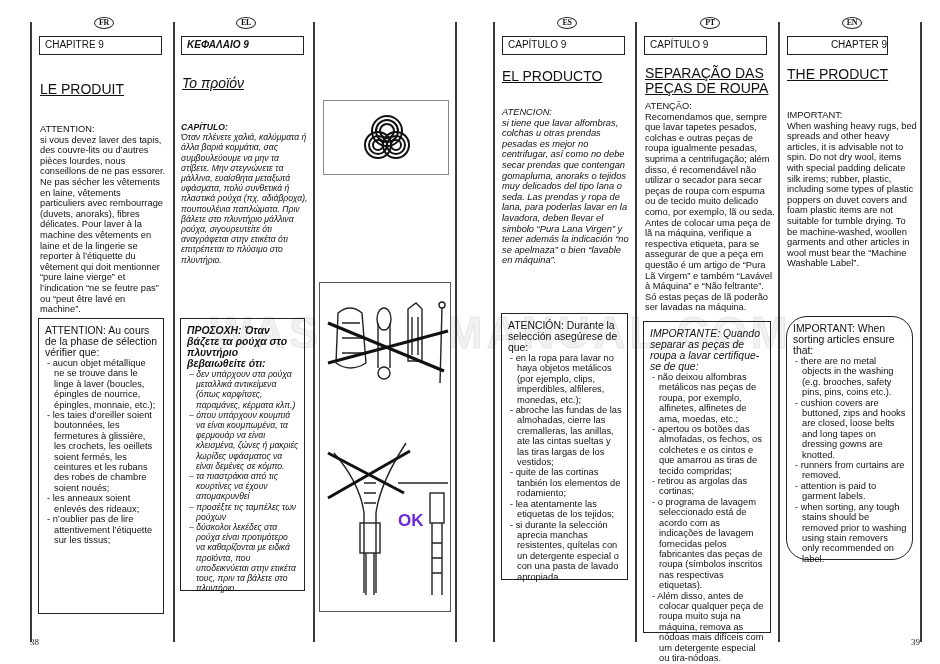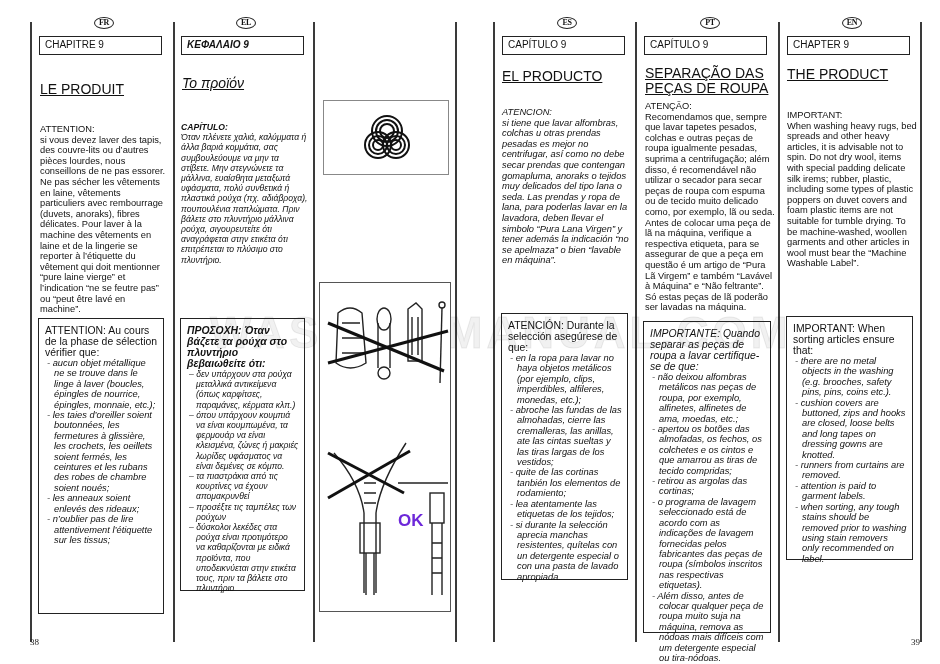--- a/index.html
+++ b/index.html
@@ -22,21 +22,21 @@
   .para { position: absolute; font-size: 9.3px; line-height: 10.6px; color: #111; }
   .para.italic { font-style: italic; }
   .para .head { display: block; }
   .para .head.bold { font-weight: bold; }
   .box { position: absolute; border: 1.5px solid #222; padding: 6px 5px 4px 6px; }
   .box .lead { font-size: 10.4px; line-height: 11px; }
   .box.it .lead { font-style: italic; }
   .box.bold-lead .lead { font-weight: bold; font-style: italic; }
   .box ul { list-style: none; font-size: 9.3px; line-height: 10.4px; }
   .box.it ul { font-style: italic; }
-  .box li { padding-left: 9px; text-indent: -7px; font-style: italic; }
+  .box li { padding-left: 9px; text-indent: -7px; }
   .box li::before { content: "- "; }
   .box.dash-long li::before { content: "– "; }
 
   .img-frame { position: absolute; border: 1px solid #888; background: #fff; }
   .page-num { position: absolute; font-family: "Liberation Serif", serif; font-size: 9px; color: #222; }
   .watermark {
     position: absolute; left: 210px; top: 308px; font-size: 44px; font-weight: bold;
     color: rgba(0,0,0,0.055); letter-spacing: 4px; white-space: nowrap; pointer-events: none;
     -webkit-text-stroke: 1px rgba(0,0,0,0.08);
   }
@@ -183,27 +183,27 @@
       <li>apertou os botões das almofadas, os fechos, os colchetes e os cintos e que amarrou as tiras de tecido compridas;</li>
       <li>retirou as argolas das cortinas;</li>
       <li>o programa de lavagem seleccionado está de acordo com as indicações de lavagem fornecidas pelos fabricantes das peças de roupa (símbolos inscritos nas respectivas etiquetas).</li>
       <li>Além disso, antes de colocar qualquer peça de roupa muito suja na máquina, remova as nódoas mais difíceis com um detergente especial ou tira-nódoas.</li>
     </ul>
   </div>
 </div>
 
 <div>
   <div class="lang-badge" style="left:842px;top:17px;">EN</div>
-  <div class="chapter-box" style="left:787px;top:36px;width:123px;">CHAPTER 9</div>
+  <div class="chapter-box" style="left:787px;top:36px;width:101px;text-align:right;">CHAPTER 9</div>
   <div class="title" style="left:787px;top:67px;">THE PRODUCT</div>
   <div class="para" style="left:787px;top:110px;width:130px;">
     <span class="head">IMPORTANT:</span>
     <span>When washing heavy rugs, bed spreads and other heavy articles, it is advisable not to spin. Do not dry wool, items with special padding delicate silk irems; rubber, plastic, including some types of plastic poppers on duvet covers and foam plastic items are not suitable for tumble drying. To be machine-washed, woollen garments and other articles in wool must bear the “Machine Washable Label”.</span>
   </div>
-  <div class="box" style="left:786px;top:316px;width:127px;height:244px;">
+  <div class="box" style="left:786px;top:316px;width:127px;height:244px;border-radius:21px;">
     <div class="lead">IMPORTANT: When sorting articles ensure that:</div>
     <ul>
       <li>there are no metal objects in the washing (e.g. brooches, safety pins, pins, coins etc.).</li>
       <li>cushion covers are buttoned, zips and hooks are closed, loose belts and long tapes on dressing gowns are knotted.</li>
       <li>runners from curtains are removed.</li>
       <li>attention is paid to garment labels.</li>
       <li>when sorting, any tough stains should be removed prior to washing using stain removers only recommended on label.</li>
     </ul>
   </div>
 </div>

